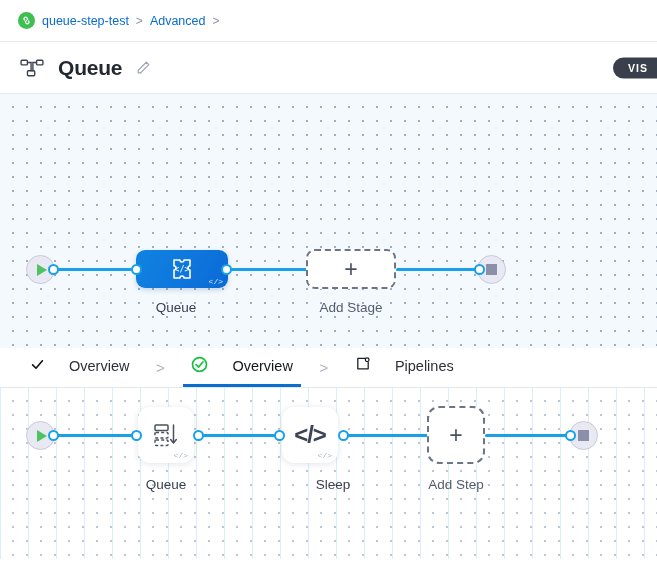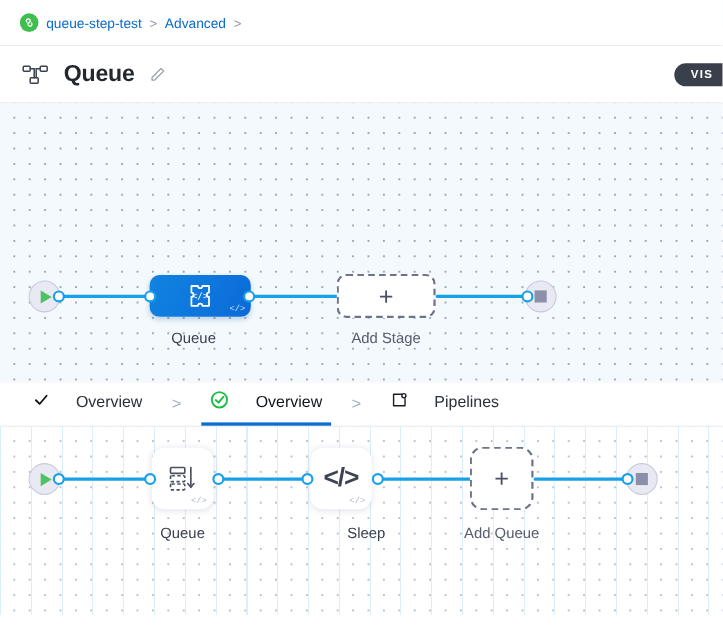--- a/index.html
+++ b/index.html
@@ -342,21 +342,21 @@
       <span class="code-badge code-badge-dark">&lt;/&gt;</span>
     </div>
     <div class="node-label" style="left:310px; top:89px;margin-left:23px;">Sleep</div>
 
     <div class="port" style="left:338px; top:42px;"></div>
     <div class="edge" style="left:345px; top:46px; width:85px;"></div>
 
     <div class="node-card node-add node-add-step" style="left:427px; top:18px;">
       <span class="plus-glyph">+</span>
     </div>
-    <div class="node-label node-label-dim" style="left:456px; top:89px;">Add Queue</div>
+    <div class="node-label node-label-dim" style="left:456px; top:89px;">Add Step</div>
 
     <div class="edge" style="left:485px; top:46px; width:86px;"></div>
     <div class="port" style="left:565px; top:42px;"></div>
     <div class="endpoint" style="left:569px; top:33px;">
       <div class="stop-sq"></div>
     </div>
 
   </div>
 </div>
 

